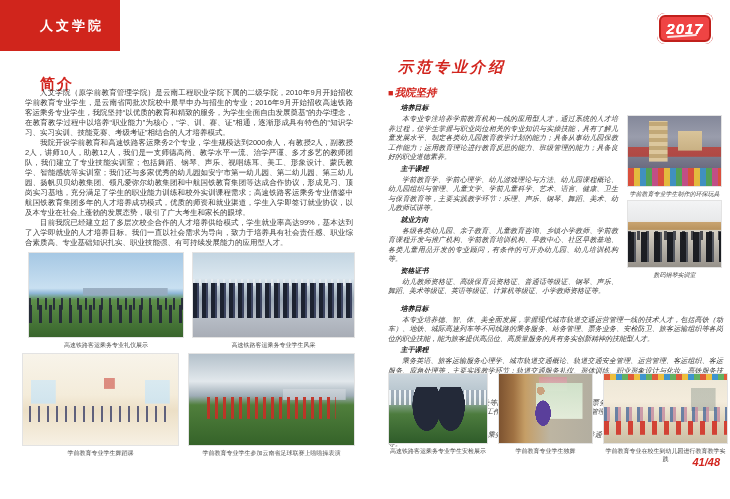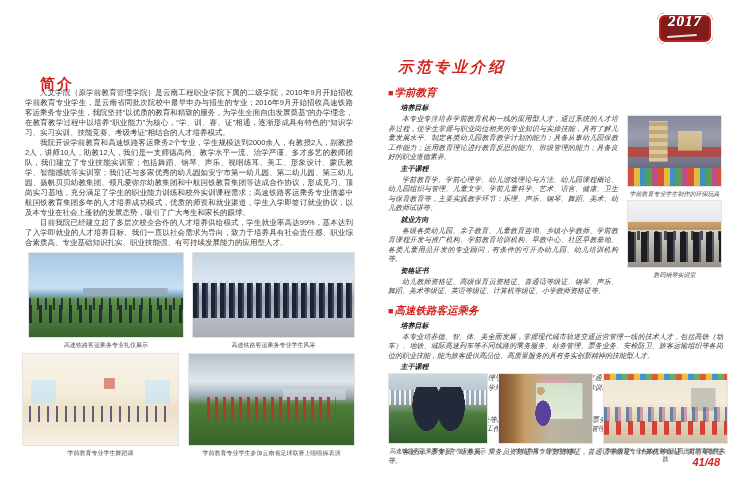--- a/index.html
+++ b/index.html
@@ -10,23 +10,23 @@
   }
   .page{position:absolute;inset:0;background:#fff;}
 
   
   .header-tab{
     position:absolute;left:0;top:2;width:120px;height:51px;background:#d0251c;
     display:flex;align-items:center;justify-content:center;padding-left:24px;box-sizing:border-box;
   }
   .header-tab span{color:#fff;font-size:13px;font-weight:bold;letter-spacing:3px;}
   .year-badge{
-    position:absolute;right:17px;top:13px;width:56px;height:31px;background:#7f1d1d;
+    position:absolute;right:17px;top:13px;width:56px;height:31px;background:#ef4444;
     border-radius:8px;box-shadow:inset 0 0 0 2px #fff, inset 0 0 0 4px #c1201c;
-    display:flex;justify-content:center;font-family:Liberation Serif, serif;
+    display:flex;align-items:center;justify-content:center;
   }
   .year-badge span{
     color:#fff;font-size:15px;font-weight:bold;font-style:italic;letter-spacing:1px;
     text-shadow:0 0 0 #fff;
   }
   .year-badge::after{
     content:"";position:absolute;left:10px;bottom:7px;width:30px;height:2px;background:#fff;
     transform:rotate(-4deg);opacity:.85;border-radius:2px;
   }
 
@@ -107,20 +107,23 @@
     repeating-linear-gradient(90deg,rgba(210,58,46,.95) 0 5px,rgba(0,0,0,0) 5px 12px) 0 86% / 100% 20% no-repeat,
     repeating-linear-gradient(90deg,rgba(74,106,154,.8) 0 3px,rgba(196,138,160,.8) 3px 6px,rgba(0,0,0,0) 6px 11px) 0 62% / 100% 22% no-repeat,
     linear-gradient(rgba(150,160,150,.5),rgba(150,160,150,.5)) 88% 30% / 20% 34% no-repeat,
     linear-gradient(to bottom,#ece6d6 0%,#f4ecdc 40%,#ddd2b8 72%,#cabfa6 100%);}
 </style>
 </head>
 <body>
 
 <div class="page">
 
+  <div class="header-tab">
+    <span>人文学院</span>
+  </div>
   <div class="year-badge">
     <span>2017</span>
   </div>
 
   <h2 class="red-title intro-title">简介</h2>
 
   <div class="intro-body">
     <p>人文学院（原学前教育管理学院）是云南工程职业学院下属的二级学院，2010年9月开始招收学前教育专业学生，是云南省同批次院校中最早申办与招生的专业；2016年9月开始招收高速铁路客运乘务专业学生，我院坚持“以优质的教育和精致的服务，为学生全面自由发展奠基”的办学理念，在教育教学过程中以培养“职业能力”为核心，“学、训、赛、证”相通，逐渐形成具有特色的“知识学习、实习实训、技能竞赛、考级考证”相结合的人才培养模式。</p>
     <p>我院开设学前教育和高速铁路客运乘务2个专业，学生规模达到2000余人，有教授2人，副教授2人，讲师10人，助教12人，我们是一支师德高尚、教学水平一流、治学严谨、多才多艺的教师团队，我们建立了专业技能实训室；包括舞蹈、钢琴、声乐、视唱练耳、美工、形象设计、蒙氏教学、智能感统等实训室；我们还与多家优秀的幼儿园如安宁市第一幼儿园、第二幼儿园、第三幼儿园、扬帆贝贝幼教集团、领凡爱弥尔幼教集团和中航国铁教育集团等达成合作协议，形成见习、顶岗实习基地，充分满足了学生的职业能力训练和校外实训课程需求；高速铁路客运乘务专业借鉴中航国铁教育集团多年的人才培养成功模式，优质的师资和就业渠道，学生入学即签订就业协议，以及本专业在社会上蓬勃的发展态势，吸引了广大考生和家长的眼球。</p>
     <p>目前我院已经建立起了多层次校企合作的人才培养供给模式，学生就业率高达99%，基本达到了入学即就业的人才培养目标。我们一直以社会需求为导向，致力于培养具有社会责任感、职业综合素质高、专业基础知识扎实、职业技能强、有可持续发展能力的应用型人才。</p>
@@ -141,21 +144,21 @@
   <div class="photo-frame" style="left:188px;top:353px;width:167px">
     <div class="photo-img ph-d" style="height:93px"></div>
     <div class="caption">学前教育专业学生参加云南省足球联赛上啦啦操表演</div>
   </div>
 
   <div class="rp">
     <h2 class="red-title rp-title">示范专业介绍</h2>
 
     <div class="major1" style="position:relative">
       <div class="major-head">
-        <span class="bullet">■</span><span>学前教育</span>
+        <span class="bullet">■</span><span>我院坚持</span>
       </div>
       <div class="major1-text">
         <div class="block-label">培养目标</div>
         <p class="block-text">本专业专注培养学前教育机构一线的应用型人才，通过系统的人才培养过程，使学生掌握与职业岗位相关的专业知识与实操技能，具有了解儿童发展水平、制定各类幼儿园教育教学计划的能力；具备从事幼儿园保教工作能力；运用教育理论进行教育反思的能力、班级管理的能力；具备良好的职业道德素养。</p>
         <div class="block-label">主干课程</div>
         <p class="block-text">学前教育学、学前心理学、幼儿游戏理论与方法、幼儿园课程概论、幼儿园组织与管理、儿童文学、学前儿童科学、艺术、语言、健康、卫生与保育教育等，主要实践教学环节：乐理、声乐、钢琴、舞蹈、美术、幼儿教师试讲等。</p>
         <div class="block-label">就业方向</div>
         <p class="block-text">各级各类幼儿园、亲子教育、儿童教育咨询、乡镇小学教师、学前教育课程开发与推广机构、学前教育培训机构、早教中心、社区早教基地、各类儿童用品开发的专业顾问，有条件的可开办幼儿园、幼儿培训机构等。</p>
         <div class="block-label">资格证书</div>
         <p class="block-text">幼儿教师资格证、高级保育员资格证、普通话等级证、钢琴、声乐、舞蹈、美术等级证、英语等级证、计算机等级证、小学教师资格证等。</p>
@@ -165,23 +168,20 @@
         <div class="photo-img ph-e" style="height:72px"></div>
         <div class="caption">学前教育专业学生制作的环保玩具</div>
       </div>
       <div class="photo-frame" style="left:239px;top:114px;width:95px">
         <div class="photo-img ph-f" style="height:68px"></div>
         <div class="caption">数码钢琴实训室</div>
       </div>
     </div>
 
     <div class="major2" style="margin-top:8px">
-      <div class="major-head">
-        <span class="bullet">■</span><span>高速铁路客运乘务</span>
-      </div>
       <div class="block-label">培养目标</div>
       <p class="block-text">本专业培养德、智、体、美全面发展，掌握现代城市轨道交通运营管理一线的技术人才，包括高铁（动车）、地铁、城际高速列车等不同线路的乘务服务、站务管理、票务业务、安检防卫、旅客运输组织等各岗位的职业技能，能为旅客提供高品位、高质量服务的具有务实创新精神的技能型人才。</p>
       <div class="block-label">主干课程</div>
       <p class="block-text">乘务英语、旅客运输服务心理学、城市轨道交通概论、轨道交通安全管理、运营管理、客运组织、客运服务、应急处理等，主要实践教学环节：轨道交通服务礼仪、形体训练、职业形象设计与化妆、高铁服务技巧等。</p>
       <div class="block-label">就业方向</div>
       <p class="block-text">城市轨道交通的高铁、地铁等随车乘务岗位，城市轨道交通票务业务工作，如车站检票员、售票等工作；城市轨道交通旅客运输组织工作；城市轨道交通列车运行安全管理等工作岗位。</p>
       <div class="block-label">资格证书</div>
       <p class="block-text">客运员、票务员、站务员、乘务员资格证书，导游资格证，普通话等级证，计算机等级证，英语等级证等。</p>
     </div>
   </div>

